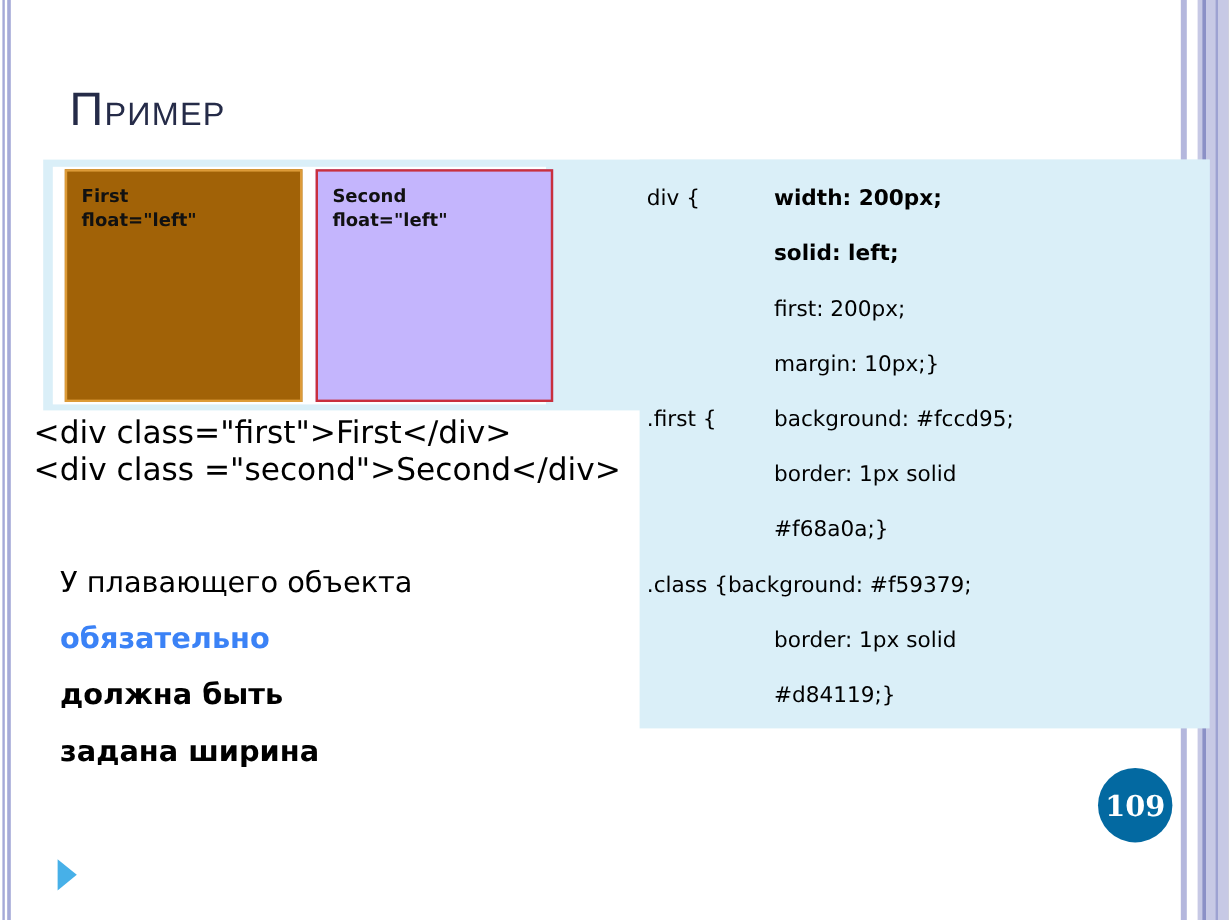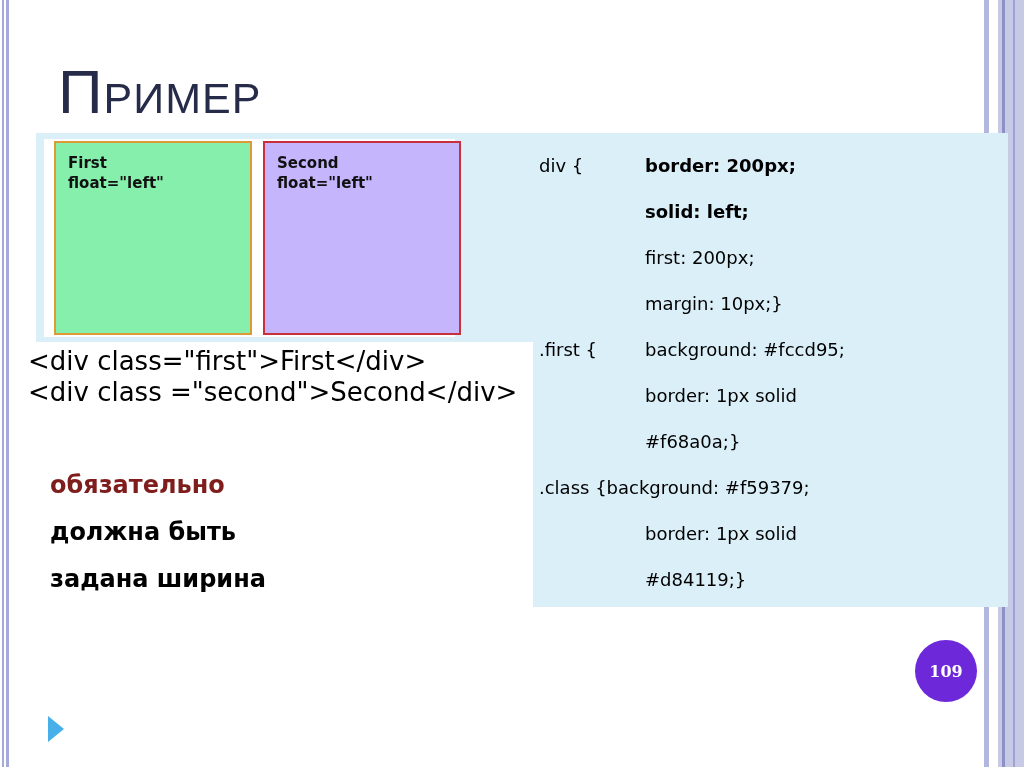--- a/index.html
+++ b/index.html
@@ -13,59 +13,59 @@
   #stripe-l2{left:6px;width:3px;background:#a5aad8;}
   #stripe-r1{left:984px;width:5px;background:#b4b7dd;}
   #stripe-band{left:998px;width:26px;background:#c7c9e5;}
   #stripe-r2{left:1002px;width:3px;background:#8b90c6;}
   #stripe-r3{left:1013px;width:2px;background:#9da2d2;}
 
   
   #title{
     position:absolute;left:58px;top:68px;
     font-family:"Liberation Sans",sans-serif;
-    font-variant:small-caps;font-size:62px;line-height:47px;
+    font-variant:small-caps;font-size:39px;line-height:47px;
     color:#252b48;letter-spacing:1px;
   }
 
   
   #demo-band{position:absolute;left:36px;top:133px;width:972px;height:209px;background:#daeff8;}
   #css-panel{position:absolute;left:533px;top:133px;width:475px;height:474px;background:#daeff8;}
 
   
   #demo-card{position:absolute;left:44px;top:139px;width:411px;height:198px;background:#ffffff;}
   .demo-box{
     position:absolute;top:2px;width:182px;height:180px;
     border:2px solid;padding:10px 0 0 12px;box-sizing:content-box;
     font-size:15px;font-weight:bold;line-height:20px;color:#111;
   }
-  #box-first{left:10px;background:#86efac;border-color:#dd9b38;}
+  #box-first{left:10px;background:#a16207;border-color:#dd9b38;}
   #box-second{left:219px;background:#c4b5fd;border-color:#c9303d;}
 
   
   #html-code{position:absolute;left:28px;top:346px;font-size:26px;line-height:31px;white-space:nowrap;}
 
   
   #css-code{position:absolute;left:539px;top:143px;width:465px;font-size:18px;}
   .css-row{display:flex;height:46px;line-height:46px;white-space:nowrap;}
   .css-row .sel{flex:0 0 106px;}
   .css-row.full .sel{flex:0 0 auto;}
   .css-row .prop{flex:1 1 auto;}
   .bold{font-weight:bold;}
 
   
   #note{position:absolute;left:50px;top:462px;font-size:24px;line-height:47px;white-space:nowrap;}
-  .note-line.red{color:#7f1d1d;font-weight:bold;}
+  .note-line.red{color:#3b82f6;font-weight:bold;}
   .note-line.b{font-weight:bold;}
 
   
   #page-circle{
     position:absolute;left:915px;top:640px;width:62px;height:62px;border-radius:50%;
-    background:#6d28d9;display:flex;align-items:center;justify-content:center;
-    font-family:"DejaVu Serif",serif;font-weight:bold;font-size:16px;color:#ffffff;
+    background:#0369a1;display:flex;align-items:center;justify-content:center;
+    font-family:"DejaVu Serif",serif;font-weight:bold;font-size:24px;color:#ffffff;
   }
 
   
   #nav-arrow{
     position:absolute;left:48px;top:716px;width:0;height:0;
     border-left:16px solid #47b0e8;border-top:13px solid transparent;border-bottom:13px solid transparent;
     cursor:pointer;
   }
 </style>
 </head>
@@ -97,21 +97,21 @@
   </div>
 
   <div id="html-code">
     <div>&lt;div class="first"&gt;First&lt;/div&gt;</div>
     <div>&lt;div class ="second"&gt;Second&lt;/div&gt;</div>
   </div>
 
   <div id="css-code">
     <div class="css-row">
       <span class="sel">div {</span>
-      <span class="prop bold">border: 200px;</span>
+      <span class="prop bold">width: 200px;</span>
     </div>
     <div class="css-row">
       <span class="sel"></span>
       <span class="prop bold">solid: left;</span>
     </div>
     <div class="css-row">
       <span class="sel"></span>
       <span class="prop">first: 200px;</span>
     </div>
     <div class="css-row">
@@ -137,20 +137,21 @@
       <span class="sel"></span>
       <span class="prop">border: 1px solid</span>
     </div>
     <div class="css-row">
       <span class="sel"></span>
       <span class="prop">#d84119;}</span>
     </div>
   </div>
 
   <div id="note">
+    <div class="note-line">У плавающего объекта</div>
     <div class="note-line red">обязательно</div>
     <div class="note-line b">должна быть</div>
     <div class="note-line b">задана ширина</div>
   </div>
 
   <div id="page-circle">
     <span>109</span>
   </div>
 
   <div id="nav-arrow"></div>

